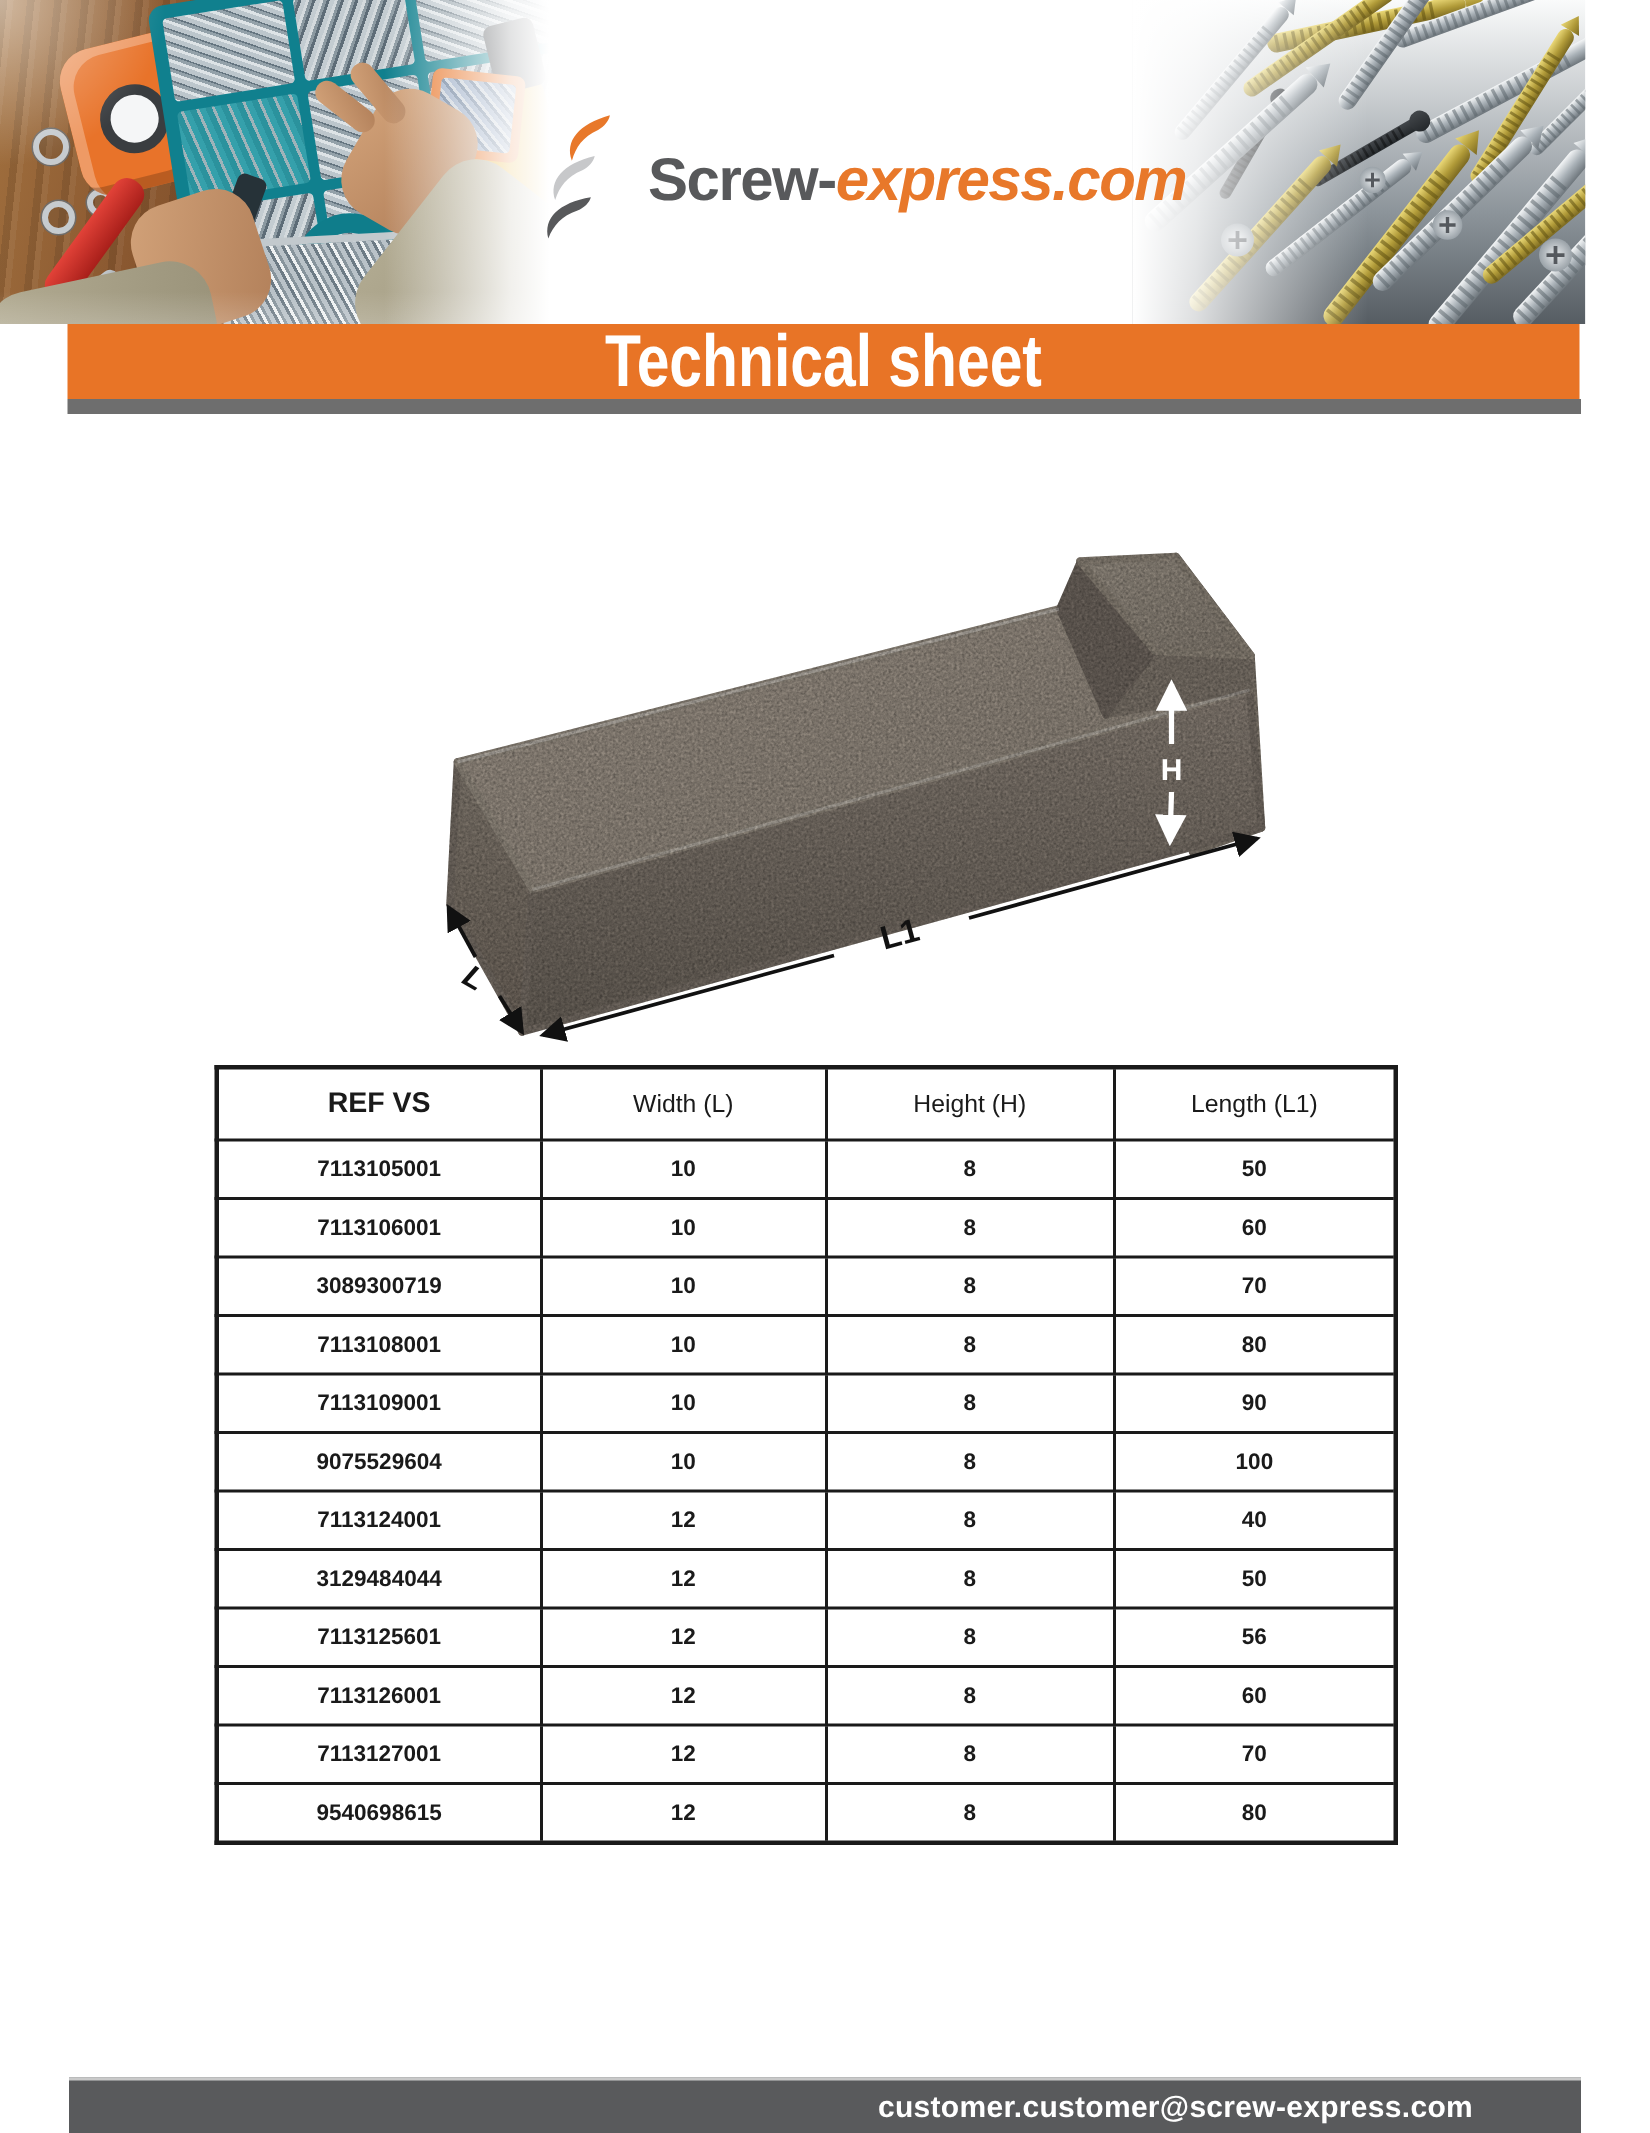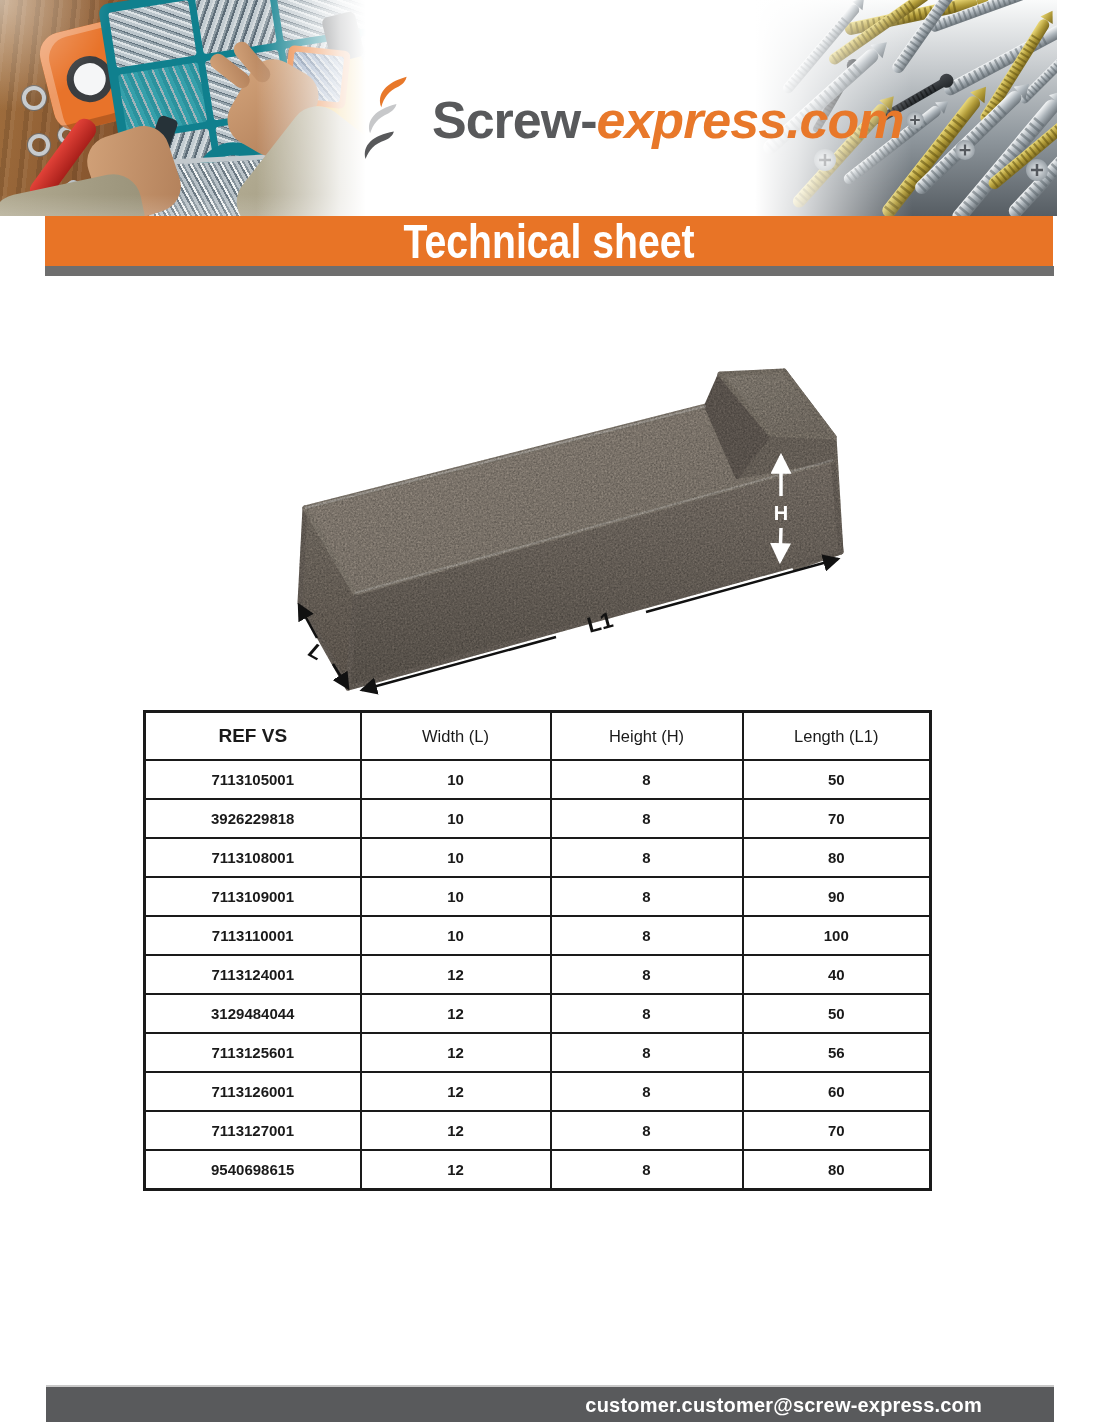--- a/index.html
+++ b/index.html
@@ -43,21 +43,21 @@
                radial-gradient(circle at 0% 0%,rgba(255,255,255,0.5),transparent 26%),
                linear-gradient(to top,rgba(255,255,255,0.18),transparent 10%);}
 
   .photo-right{position:absolute;left:755px;top:0;width:302px;height:216px;overflow:hidden;}
   .photo-right .fade{position:absolute;inset:0;
     background:linear-gradient(to right,#fff 0%,rgba(255,255,255,0.8) 14%,rgba(255,255,255,0) 52%);}
 
   
   .logo{position:absolute;left:362px;top:70px;width:400px;height:100px;display:flex;align-items:center;}
   .logo-icon{width:62px;height:92px;flex:0 0 auto;}
-  .logo-text{font-size:52px;font-weight:bold;letter-spacing:-1px;white-space:nowrap;margin-left:8px;}
+  .logo-text{font-size:40px;font-weight:bold;letter-spacing:-1px;white-space:nowrap;margin-left:8px;}
   .logo-dark{color:#58595b;}
   .logo-orange{color:#e8782a;font-style:italic;}
 
   
   .banner{position:absolute;left:45px;top:216px;width:1008px;height:50px;background:#e87426;
     display:flex;align-items:center;justify-content:center;}
   .banner-text{display:inline-block;color:#fff;font-weight:bold;font-size:49px;line-height:50px;
     transform:scaleX(0.80);transform-origin:center;letter-spacing:0px;}
   .banner-strip{position:absolute;left:45px;top:266px;width:1009px;height:10px;background:#6e6e6e;}
 
@@ -311,44 +311,50 @@
       </tr>
     </thead>
     <tbody>
     <tr>
       <td>7113105001</td>
       <td>10</td>
       <td>8</td>
       <td>50</td>
     </tr>
 
-
-    <tr>
-      <td>3926229818</td>
+    <tr>
+      <td>7113106001</td>
+      <td>10</td>
+      <td>8</td>
+      <td>60</td>
+    </tr>
+
+    <tr>
+      <td>3089300719</td>
       <td>10</td>
       <td>8</td>
       <td>70</td>
     </tr>
 
     <tr>
       <td>7113108001</td>
       <td>10</td>
       <td>8</td>
       <td>80</td>
     </tr>
 
     <tr>
       <td>7113109001</td>
       <td>10</td>
       <td>8</td>
       <td>90</td>
     </tr>
 
     <tr>
-      <td>7113110001</td>
+      <td>9075529604</td>
       <td>10</td>
       <td>8</td>
       <td>100</td>
     </tr>
 
     <tr>
       <td>7113124001</td>
       <td>12</td>
       <td>8</td>
       <td>40</td>

